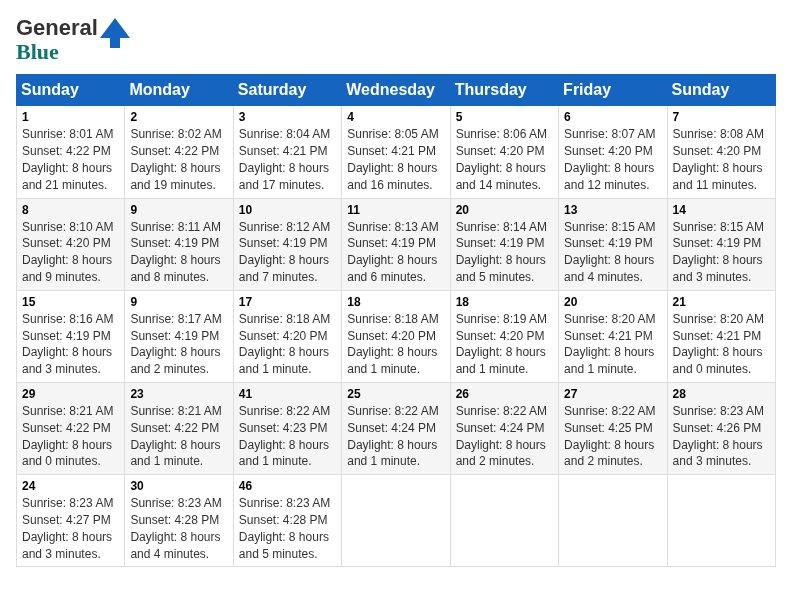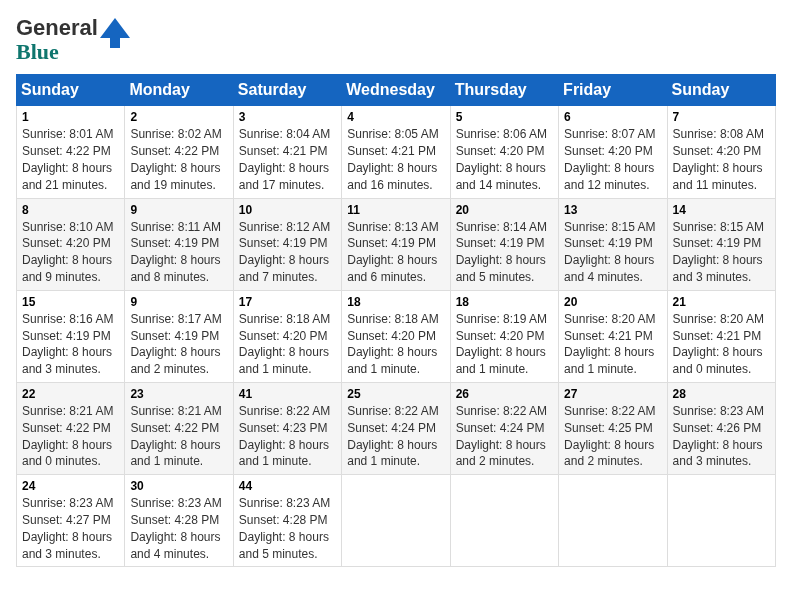--- a/index.html
+++ b/index.html
@@ -205,21 +205,21 @@
         <span class="day-num">20</span>
         <span class="day-info">Sunrise: 8:20 AM<br>Sunset: 4:21 PM<br>Daylight: 8 hours and 1 minute.</span>
       </td>
           <td>
         <span class="day-num">21</span>
         <span class="day-info">Sunrise: 8:20 AM<br>Sunset: 4:21 PM<br>Daylight: 8 hours and 0 minutes.</span>
       </td>
         </tr>
         <tr>
           <td>
-        <span class="day-num">22</span>
+        <span class="day-num">29</span>
         <span class="day-info">Sunrise: 8:21 AM<br>Sunset: 4:22 PM<br>Daylight: 8 hours and 0 minutes.</span>
       </td>
           <td>
         <span class="day-num">23</span>
         <span class="day-info">Sunrise: 8:21 AM<br>Sunset: 4:22 PM<br>Daylight: 8 hours and 1 minute.</span>
       </td>
           <td>
         <span class="day-num">41</span>
         <span class="day-info">Sunrise: 8:22 AM<br>Sunset: 4:23 PM<br>Daylight: 8 hours and 1 minute.</span>
       </td>
@@ -243,21 +243,21 @@
         <tr>
           <td>
         <span class="day-num">24</span>
         <span class="day-info">Sunrise: 8:23 AM<br>Sunset: 4:27 PM<br>Daylight: 8 hours and 3 minutes.</span>
       </td>
           <td>
         <span class="day-num">30</span>
         <span class="day-info">Sunrise: 8:23 AM<br>Sunset: 4:28 PM<br>Daylight: 8 hours and 4 minutes.</span>
       </td>
           <td>
-        <span class="day-num">44</span>
+        <span class="day-num">46</span>
         <span class="day-info">Sunrise: 8:23 AM<br>Sunset: 4:28 PM<br>Daylight: 8 hours and 5 minutes.</span>
       </td>
           <td class="empty-cell"></td>
           <td class="empty-cell"></td>
           <td class="empty-cell"></td>
           <td class="empty-cell"></td>
         </tr>
       </tbody>
   </table>
 </div>

